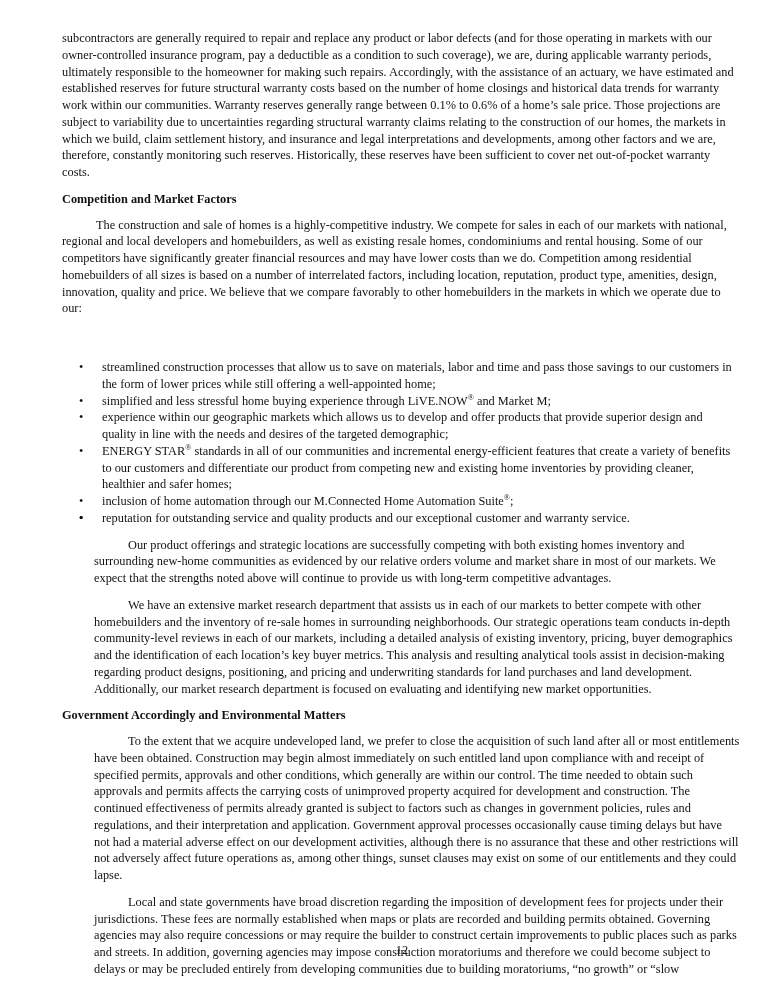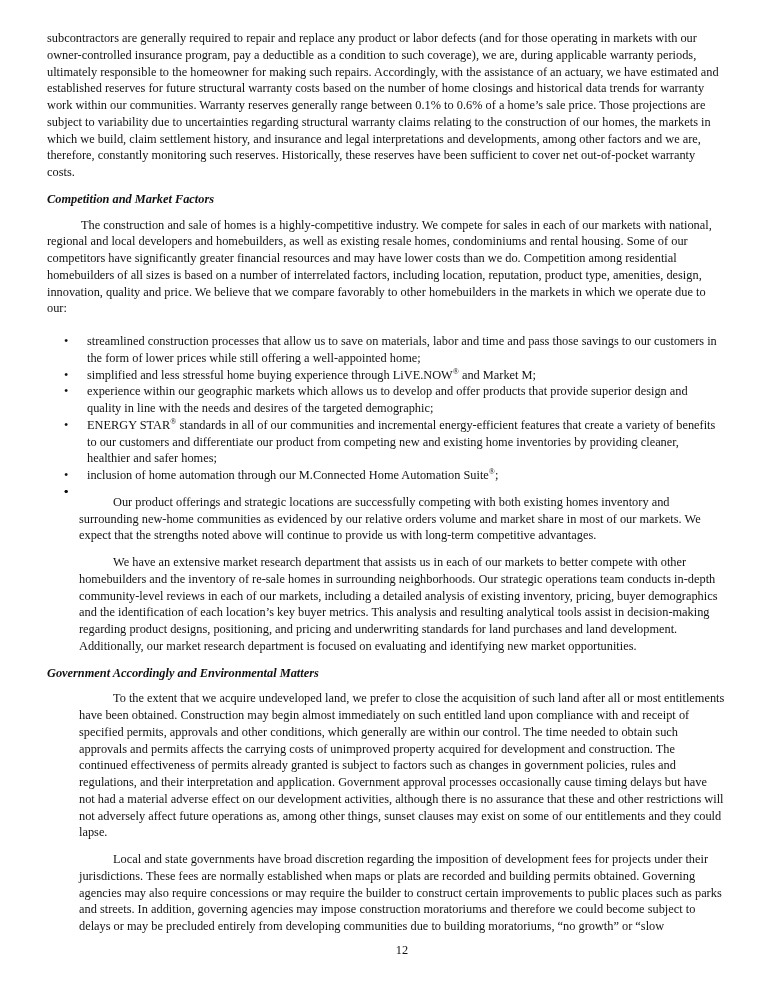--- a/index.html
+++ b/index.html
@@ -3,26 +3,26 @@
 <meta charset="utf-8">
 <style>
   html, body { margin: 0; padding: 0; background: #ffffff; }
   body {
     width: 768px; height: 1000px; overflow: hidden; position: relative;
     font-family: "Liberation Serif", serif;
     color: #111111;
     font-size: 12.35px;
     line-height: 16.75px;
   }
-  .page { position: absolute; left: 47px; top: 30px; width: 678px; }
+  .page { position: absolute; left: 62px; top: 30px; width: 678px; }
   p { margin: 0; }
   .para { text-indent: 34px; margin-bottom: 10px; margin-left: 32px; }
   .first { text-indent: 0; margin-bottom: 10px; }
-  .heading { font-style: italic; font-weight: bold; margin-bottom: 9px; }
-  .lead { text-indent: 34px; margin-bottom: 16px; }
+  .heading { font-weight: bold; margin-bottom: 9px; }
+  .lead { text-indent: 34px; margin-bottom: 42px; }
   ul.bullets { list-style: none; margin: 0 0 10px 0; padding: 0; }
   ul.bullets li { position: relative; padding-left: 40px; }
   ul.bullets li .dot { position: absolute; left: 17px; top: 0; }
   sup { font-size: 8px; line-height: 0; vertical-align: 5px; }
   .pagenum { position: absolute; top: 942px; left: 18px; width: 768px; text-align: center; }
 </style>
 </head>
 <body>
 
 <div class="page">
@@ -32,21 +32,21 @@
   <p class="lead">The construction and sale of homes is a highly-competitive industry. We compete for sales in each of our markets with national, regional and local developers and homebuilders, as well as existing resale homes, condominiums and rental housing. Some of our competitors have significantly greater financial resources and may have lower costs than we do. Competition among residential homebuilders of all sizes is based on a number of interrelated factors, including location, reputation, product type, amenities, design, innovation, quality and price. We believe that we compare favorably to other homebuilders in the markets in which we operate due to our:</p>
 
   <ul class="bullets">
     <li><span class="dot">•</span><span>streamlined construction processes that allow us to save on materials, labor and time and pass those savings to our customers in the form of lower prices while still offering a well-appointed home;</span></li>
     <li><span class="dot">•</span><span>simplified and less stressful home buying experience through LiVE.NOW</span><sup>®</sup><span> and Market M;</span></li>
     <li><span class="dot">•</span><span>experience within our geographic markets which allows us to develop and offer products that provide superior design and quality in line with the needs and desires of the targeted demographic;</span></li>
     <li><span class="dot">•</span><span>ENERGY STAR</span><sup>®</sup><span> standards in all of our communities and incremental energy-efficient features that create a variety of benefits to our customers and differentiate our product from competing new and existing home inventories by providing cleaner, healthier and safer homes;</span></li>
     <li><span class="dot">•</span><span>inclusion of home automation through our M.Connected Home Automation Suite</span><sup>®</sup><span>;</span></li>
     <li><span class="dot">•</span></li>
     <li><span class="dot">•</span></li>
-    <li><span class="dot">•</span></li>
+    <li><span class="dot">•</span><span>reputation for outstanding service and quality products and our exceptional customer and warranty service.</span></li>
   </ul>
 
   <p class="para">Our product offerings and strategic locations are successfully competing with both existing homes inventory and surrounding new-home communities as evidenced by our relative orders volume and market share in most of our markets. We expect that the strengths noted above will continue to provide us with long-term competitive advantages.</p>
   <p class="para">We have an extensive market research department that assists us in each of our markets to better compete with other homebuilders and the inventory of re-sale homes in surrounding neighborhoods. Our strategic operations team conducts in-depth community-level reviews in each of our markets, including a detailed analysis of existing inventory, pricing, buyer demographics and the identification of each location’s key buyer metrics. This analysis and resulting analytical tools assist in decision-making regarding product designs, positioning, and pricing and underwriting standards for land purchases and land development. Additionally, our market research department is focused on evaluating and identifying new market opportunities.</p>
 
   <p class="heading">Government Accordingly and Environmental Matters</p>
   <p class="para">To the extent that we acquire undeveloped land, we prefer to close the acquisition of such land after all or most entitlements have been obtained. Construction may begin almost immediately on such entitled land upon compliance with and receipt of specified permits, approvals and other conditions, which generally are within our control. The time needed to obtain such approvals and permits affects the carrying costs of unimproved property acquired for development and construction. The continued effectiveness of permits already granted is subject to factors such as changes in government policies, rules and regulations, and their interpretation and application. Government approval processes occasionally cause timing delays but have not had a material adverse effect on our development activities, although there is no assurance that these and other restrictions will not adversely affect future operations as, among other things, sunset clauses may exist on some of our entitlements and they could lapse.</p>
   <p class="para">Local and state governments have broad discretion regarding the imposition of development fees for projects under their jurisdictions. These fees are normally established when maps or plats are recorded and building permits obtained. Governing agencies may also require concessions or may require the builder to construct certain improvements to public places such as parks and streets. In addition, governing agencies may impose construction moratoriums and therefore we could become subject to delays or may be precluded entirely from developing communities due to building moratoriums, “no growth” or “slow</p>
 </div>
 

